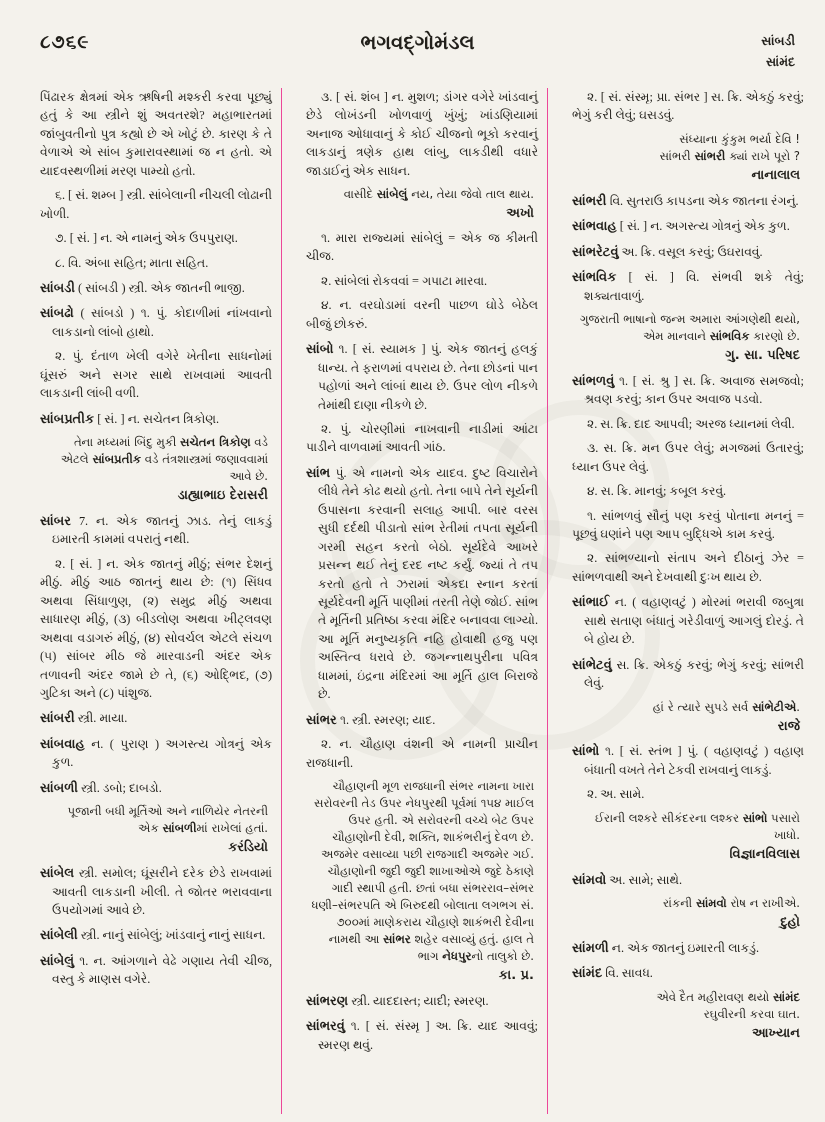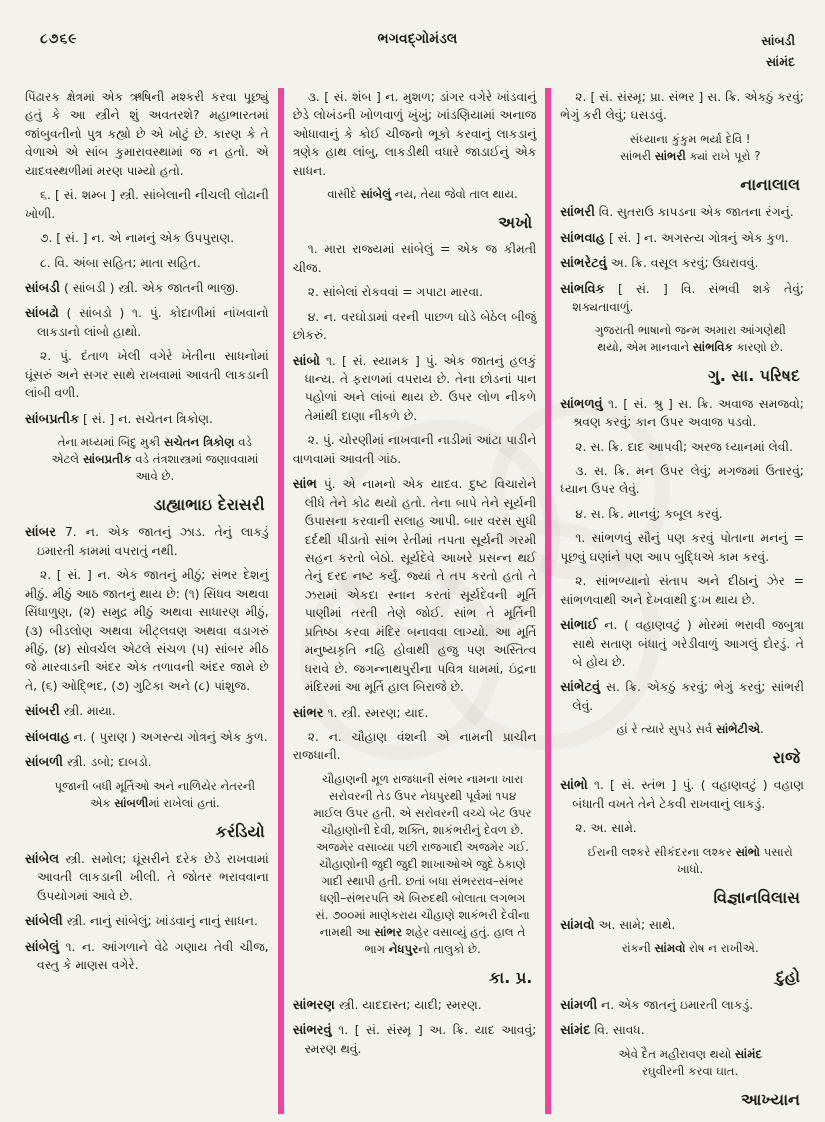--- a/index.html
+++ b/index.html
@@ -14,37 +14,37 @@
   
   .wm {
     position:absolute; border-radius:50%;
     border:15px solid rgba(80,70,45,0.045);
     pointer-events:none;
   }
   .page-header {
     position:absolute; top:30px; left:40px; right:30px;
     display:flex; align-items:flex-start;
   }
-  .page-num { width:120px; font-size:14px; font-weight:bold; letter-spacing:1px; }
-  .page-title { flex:1; text-align:center; font-size:14px; font-weight:bold; }
+  .page-num { width:120px; font-size:19px; font-weight:bold; letter-spacing:1px; }
+  .page-title { flex:1; text-align:center; font-size:20px; font-weight:bold; }
   .guides { width:120px; text-align:right; font-size:12.5px; font-weight:bold; line-height:1.7; }
   .columns {
     position:absolute; top:88px; left:16px; right:12px; bottom:8px;
     display:flex;
   }
   .col { flex:1; padding:0 9px 0 7px; overflow:hidden; }
-  .col + .col { border-left:6px solid #ec4899; }
-  .col p { margin:0 0 6px 2px; font-size:12.3px; line-height:1.5; text-align:justify; }
+  .col + .col { border-left:1px solid #ec4899; }
+  .col p { margin:0 0 6px 17px; font-size:12.3px; line-height:1.5; text-align:justify;font-family:Liberation Serif, serif; }
   p.entry { padding-left:12px; text-indent:-12px; }
   p.entry b.hw { font-size:13px; }
   p.sub { text-indent:15px; }
   p.para { text-indent:0; }
   .quote { margin:1px 4px 6px 22px; font-size:11.7px; line-height:1.45; }
-  .quote .qline { text-align:center; }
-  .quote .attr { text-align:right; font-size:16px; font-weight:bold; margin-top:8px; }
+  .quote .qline { text-align:right; }
+  .quote .attr { text-align:right; font-size:13px; font-weight:bold; margin-top:1px; }
   b { font-weight:bold; }
 </style>
 </head>
 <body>
 
 <div class="wm" style="left:330px; top:420px; width:200px; height:200px;"></div>
 <div class="wm" style="left:430px; top:520px; width:200px; height:200px;"></div>
 <div class="wm" style="left:300px; top:560px; width:170px; height:170px;"></div>
 <div class="wm" style="left:490px; top:400px; width:150px; height:150px;"></div>
 

